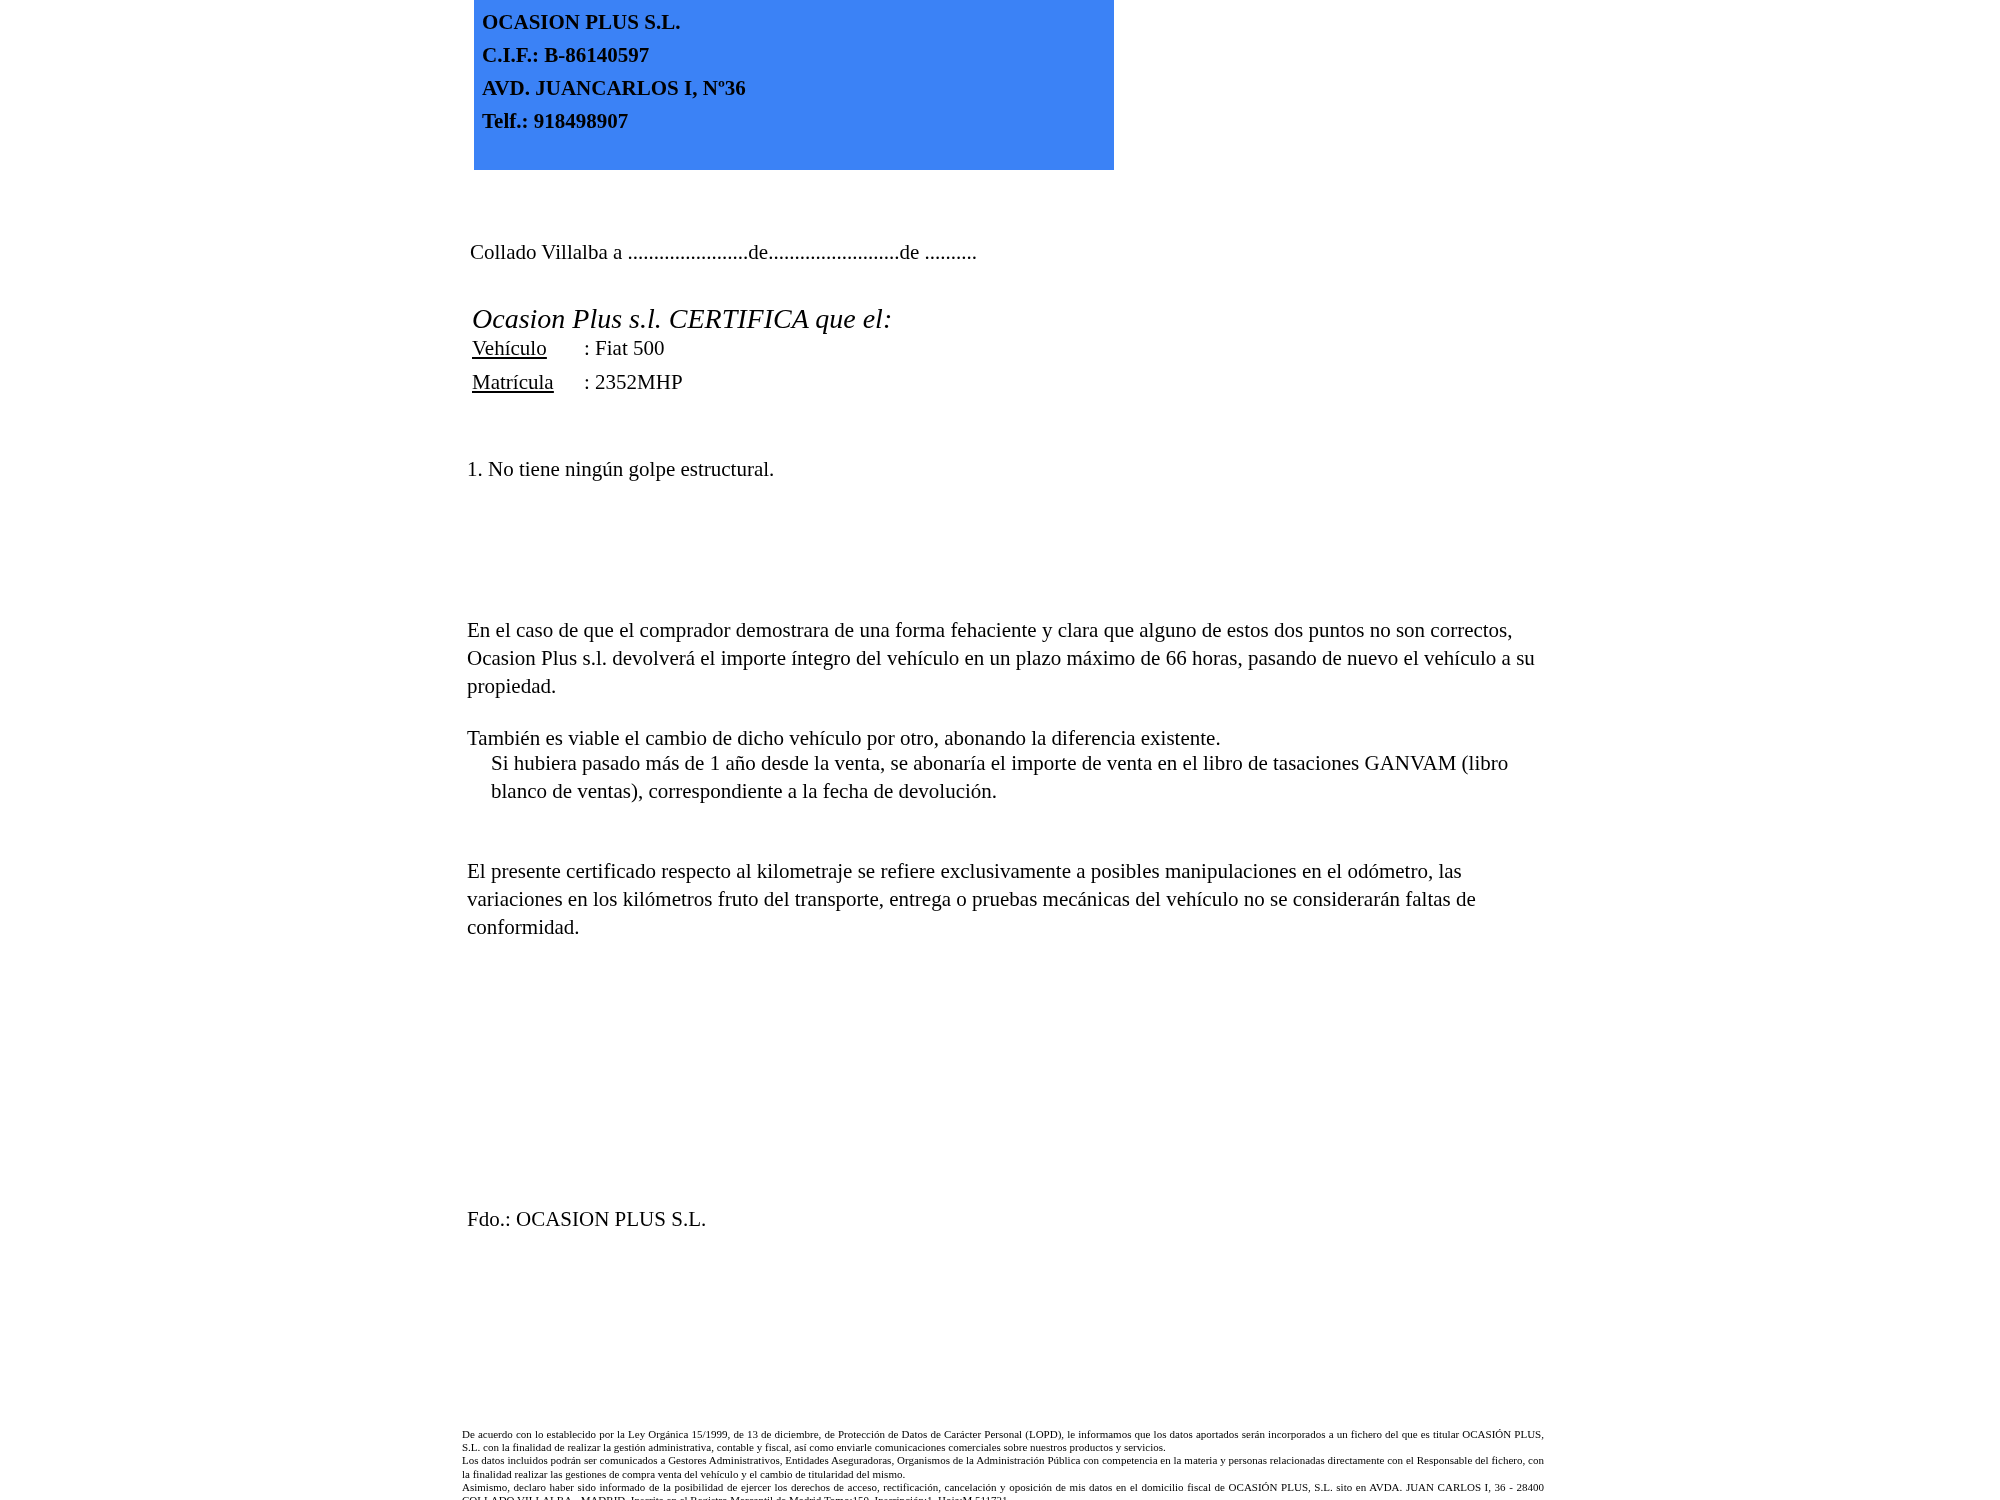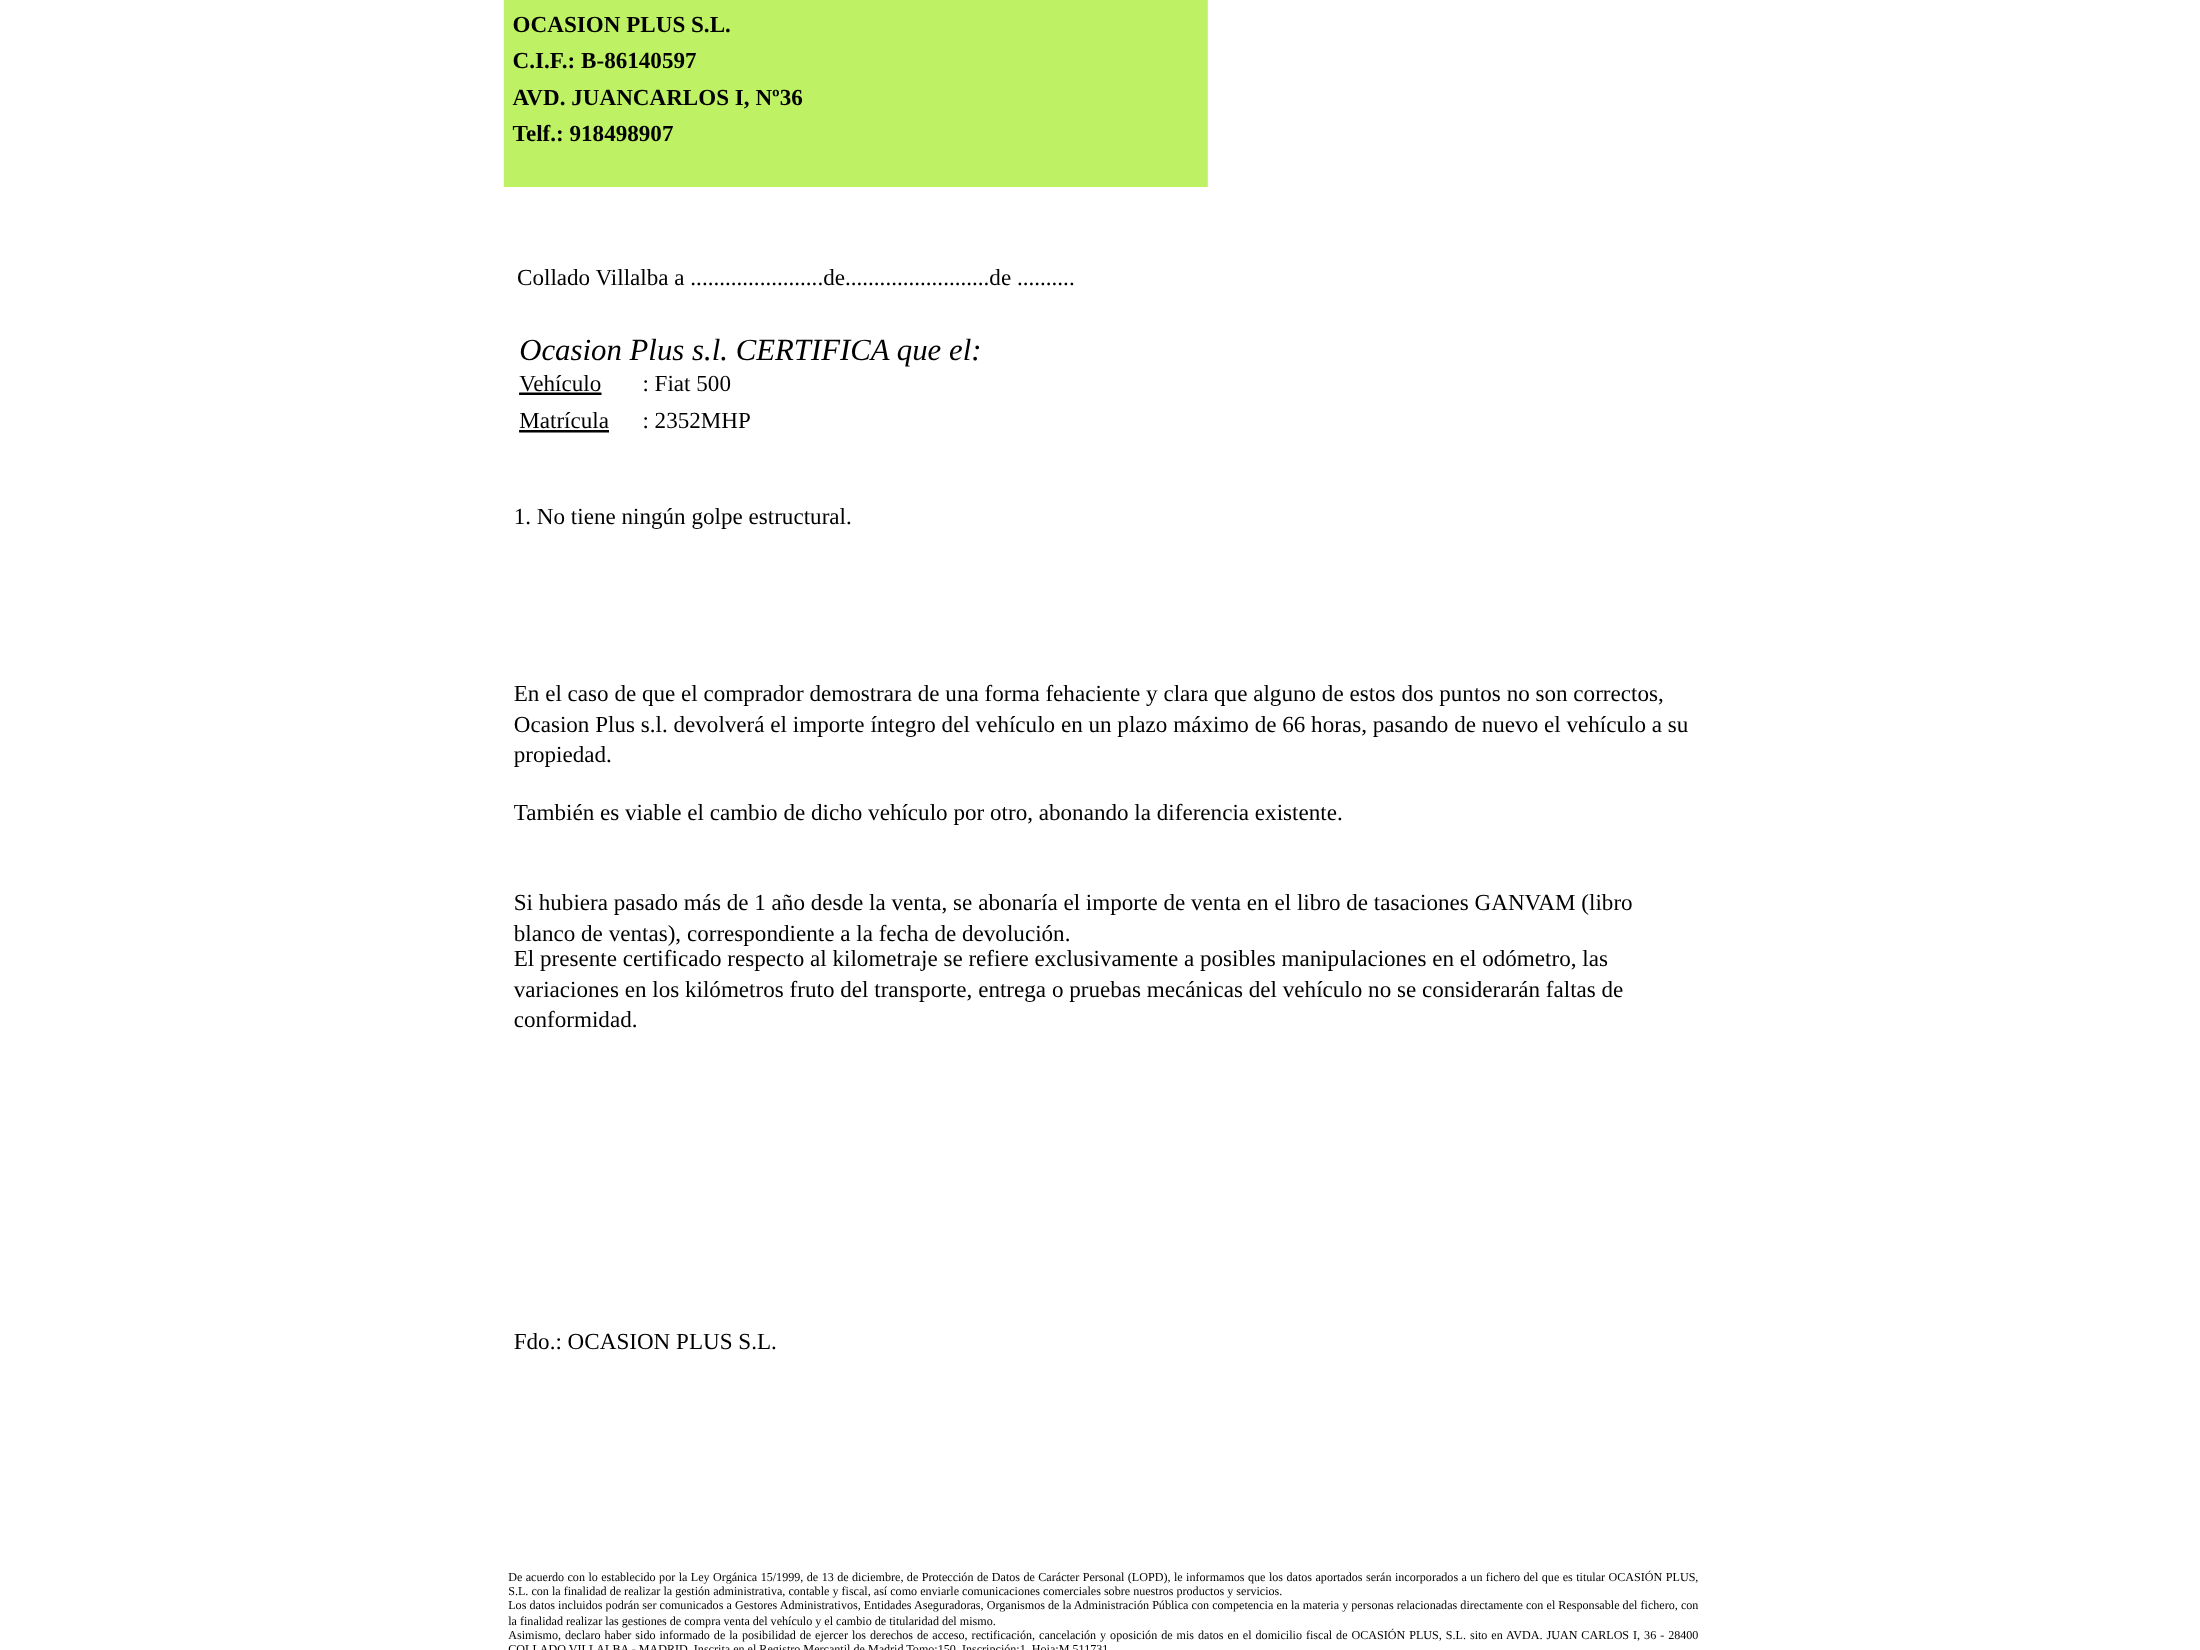--- a/index.html
+++ b/index.html
@@ -11,25 +11,25 @@
     position: relative;
     width: 2000px;
     height: 1500px;
     background: #ffffff;
     font-family: "Liberation Serif", "DejaVu Serif", serif;
     color: #000000;
     overflow: hidden;
   }
   .company-box {
     position: absolute;
-    left: 458px;
+    left: 474px;
     top: 0;
     width: 640px;
     height: 170px;
-    background: #bef264;
+    background: #3b82f6;
     padding: 6px 0 0 8px;
     box-sizing: border-box;
     font-family: Liberation Serif, serif;
   }
   .company-box div {
     font-weight: bold;
     font-size: 21px;
     line-height: 33px;
     white-space: nowrap;
   }
@@ -75,21 +75,21 @@
   .para {
     position: absolute;
     left: 467px;
     width: 1068px;
     font-size: 21px;
     line-height: 28px;
     text-align: left;
   }
   .para-1 { top: 616px; }
   .para-2 { top: 724px; }
-  .para-3 { top: 806px; }
+  .para-3 { top: 749px; margin-left: 24px; }
   .para-4 { top: 857px; }
   .signature {
     position: absolute;
     left: 467px;
     top: 1207px;
     font-size: 21px;
   }
   .footer {
     position: absolute;
     left: 462px;

